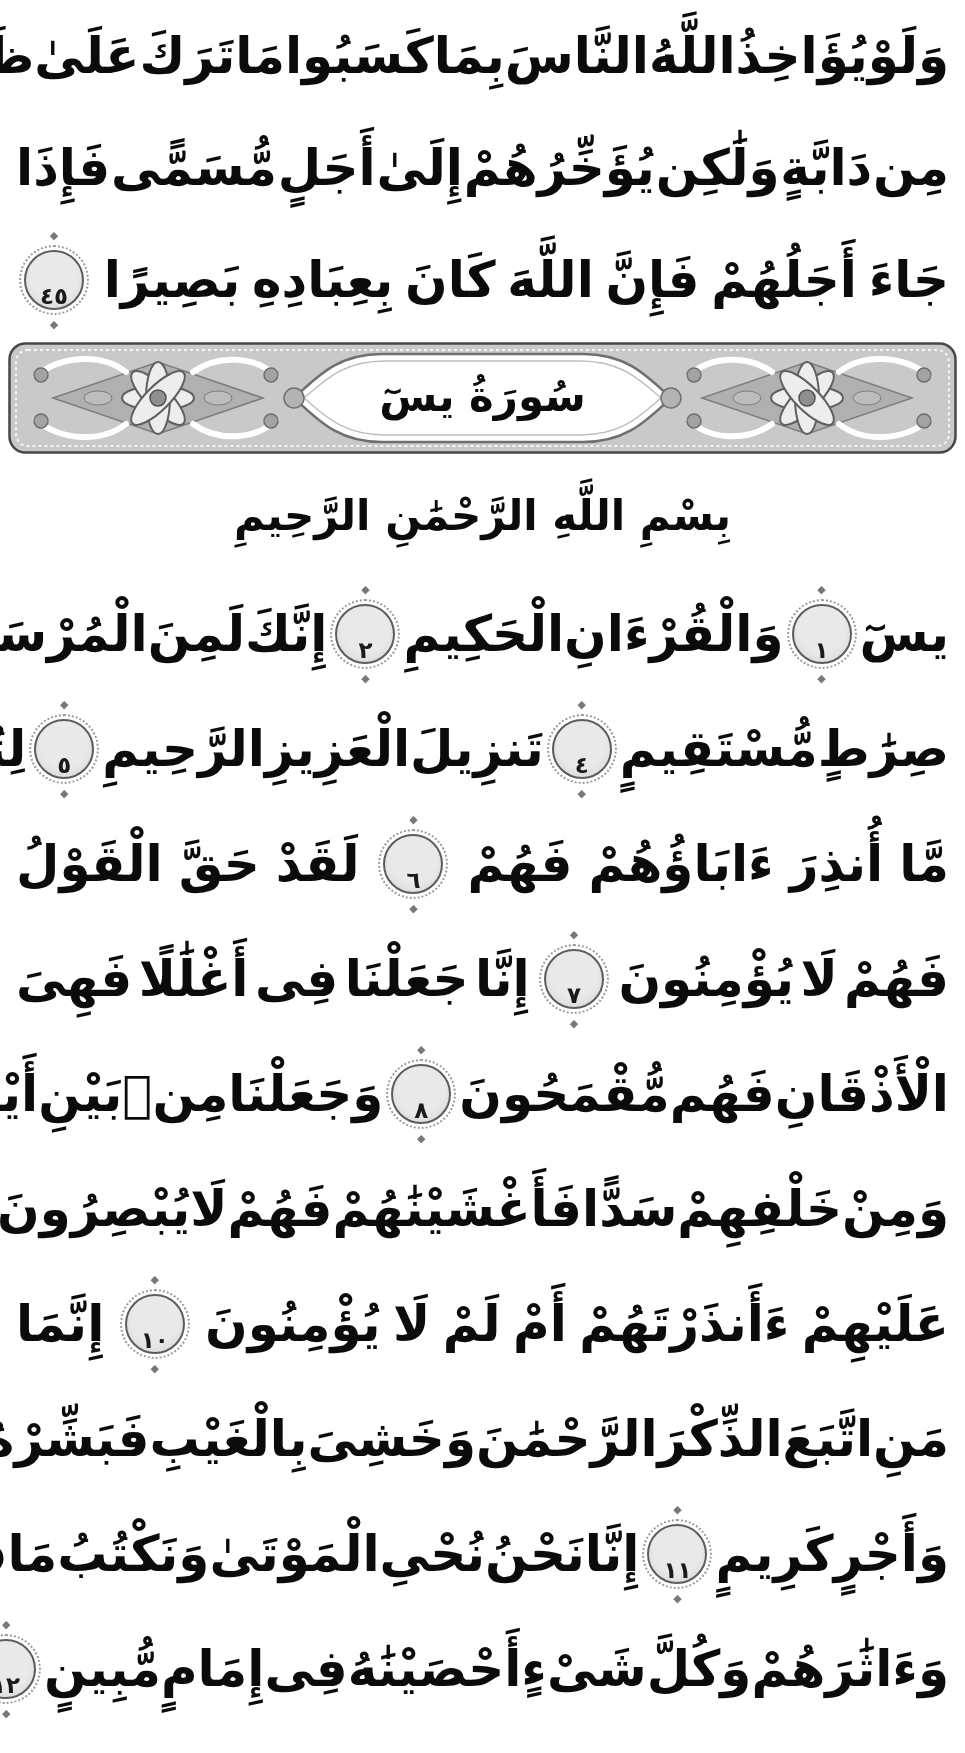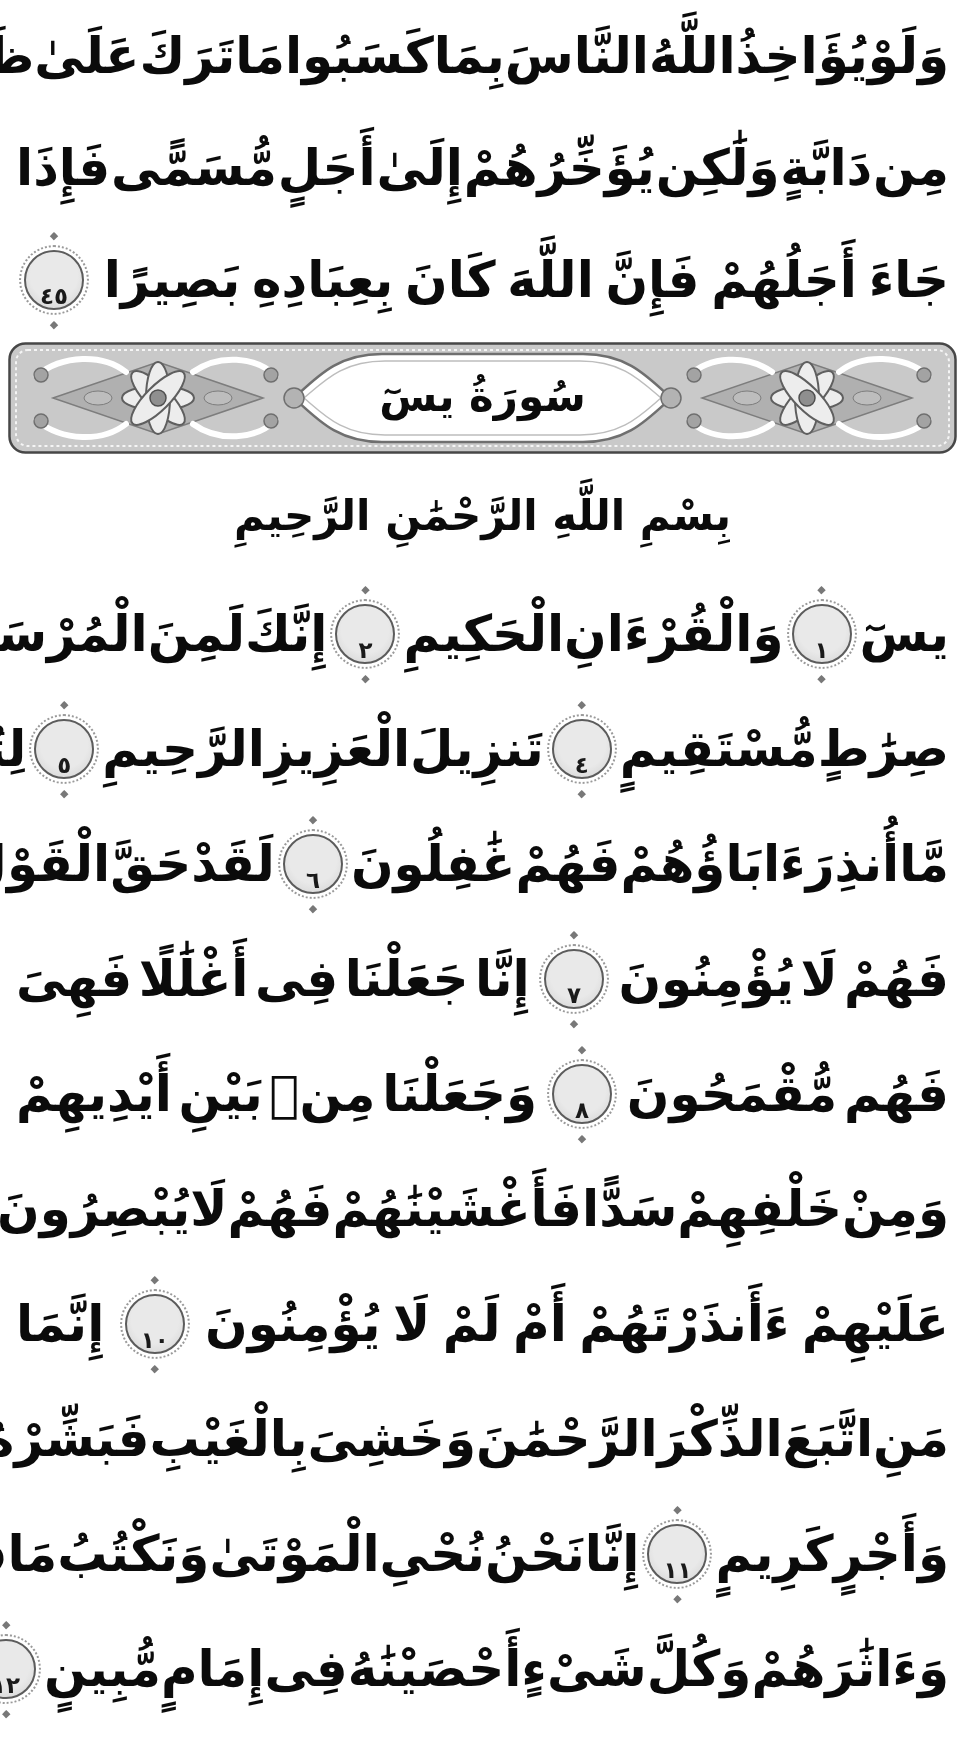--- a/index.html
+++ b/index.html
@@ -177,21 +177,20 @@
         <span class="ayah-marker">
           <span class="num">٥</span>
         </span>
         <span class="word">لِتُنذِرَ</span>
       </div>
       <div class="line">
         <span class="word">مَّا</span>
         <span class="word">أُنذِرَ</span>
         <span class="word">ءَابَاؤُهُمْ</span>
         <span class="word">فَهُمْ</span>
-        <span class="word">غَٰفِلُونَ</span>
         <span class="ayah-marker">
           <span class="num">٦</span>
         </span>
         <span class="word">لَقَدْ</span>
         <span class="word">حَقَّ</span>
         <span class="word">الْقَوْلُ</span>
       </div>
       <div class="line">
         <span class="word">فَهُمْ</span>
         <span class="word">لَا</span>
@@ -199,20 +198,21 @@
         <span class="ayah-marker">
           <span class="num">٧</span>
         </span>
         <span class="word">إِنَّا</span>
         <span class="word">جَعَلْنَا</span>
         <span class="word">فِى</span>
         <span class="word">أَغْلَٰلًا</span>
         <span class="word">فَهِىَ</span>
       </div>
       <div class="line">
+        <span class="word">الْأَذْقَانِ</span>
         <span class="word">فَهُم</span>
         <span class="word">مُّقْمَحُونَ</span>
         <span class="ayah-marker">
           <span class="num">٨</span>
         </span>
         <span class="word">وَجَعَلْنَا</span>
         <span class="word">مِنۢ</span>
         <span class="word">بَيْنِ</span>
         <span class="word">أَيْدِيهِمْ</span>
       </div>

